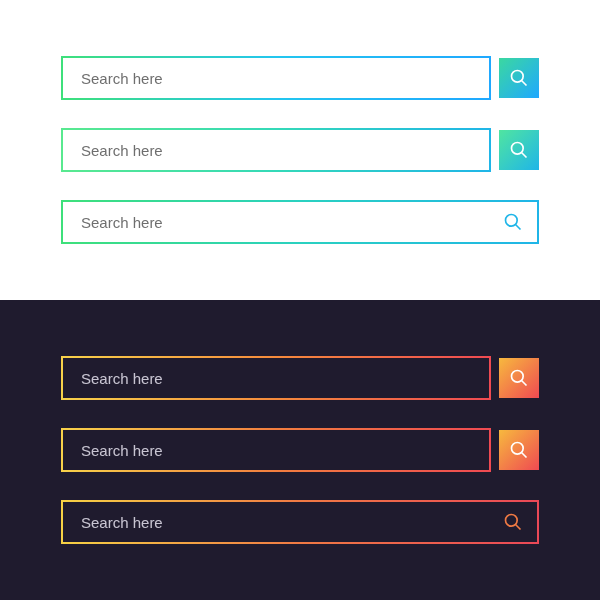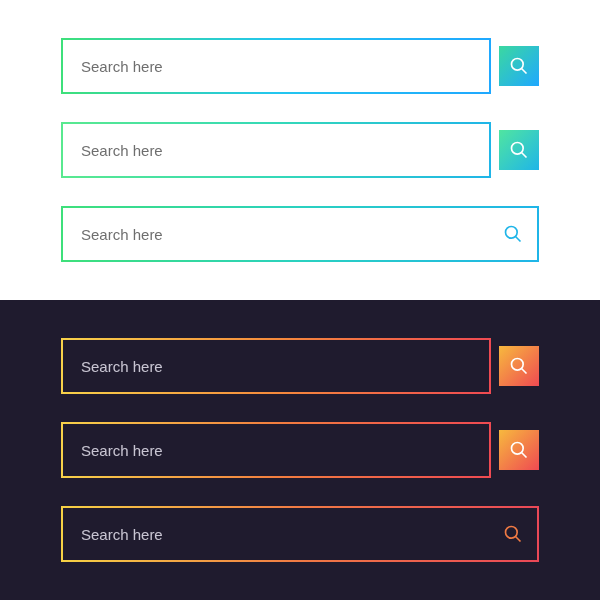--- a/index.html
+++ b/index.html
@@ -2,21 +2,21 @@
 <html><head>
 <meta charset="utf-8">
 <style>
   * { box-sizing: border-box; margin: 0; padding: 0; }
   body { width: 600px; height: 600px; font-family: Arial, sans-serif; }
   .section { width: 600px; display: flex; flex-direction: column; align-items: center; justify-content: center; gap: 28px; }
   .light { height: 300px; background: #ffffff; }
   .dark  { height: 300px; background: #1f1b2e; }
 
   .row { display: flex; align-items: center; gap: 8px; }
-  .bar { position: relative; width: 430px; height: 56px; padding: 2px; }
+  .bar { position: relative; width: 430px; height: 44px; padding: 2px; }
   .bar.wide { width: 478px; }
   .bar-inner { position: absolute; inset: 2px; display: flex; align-items: center; padding: 0 18px; }
   .light .bar-inner { background: #ffffff; }
   .dark  .bar-inner { background: #1f1b2e; }
 
   .placeholder { font-size: 15px; opacity: 0.85; }
   .light .placeholder { color: #555; }
   .dark  .placeholder { color: #e6e3ef; }
 
   .btn { width: 40px; height: 40px; display: flex; align-items: center; justify-content: center; cursor: pointer; }

